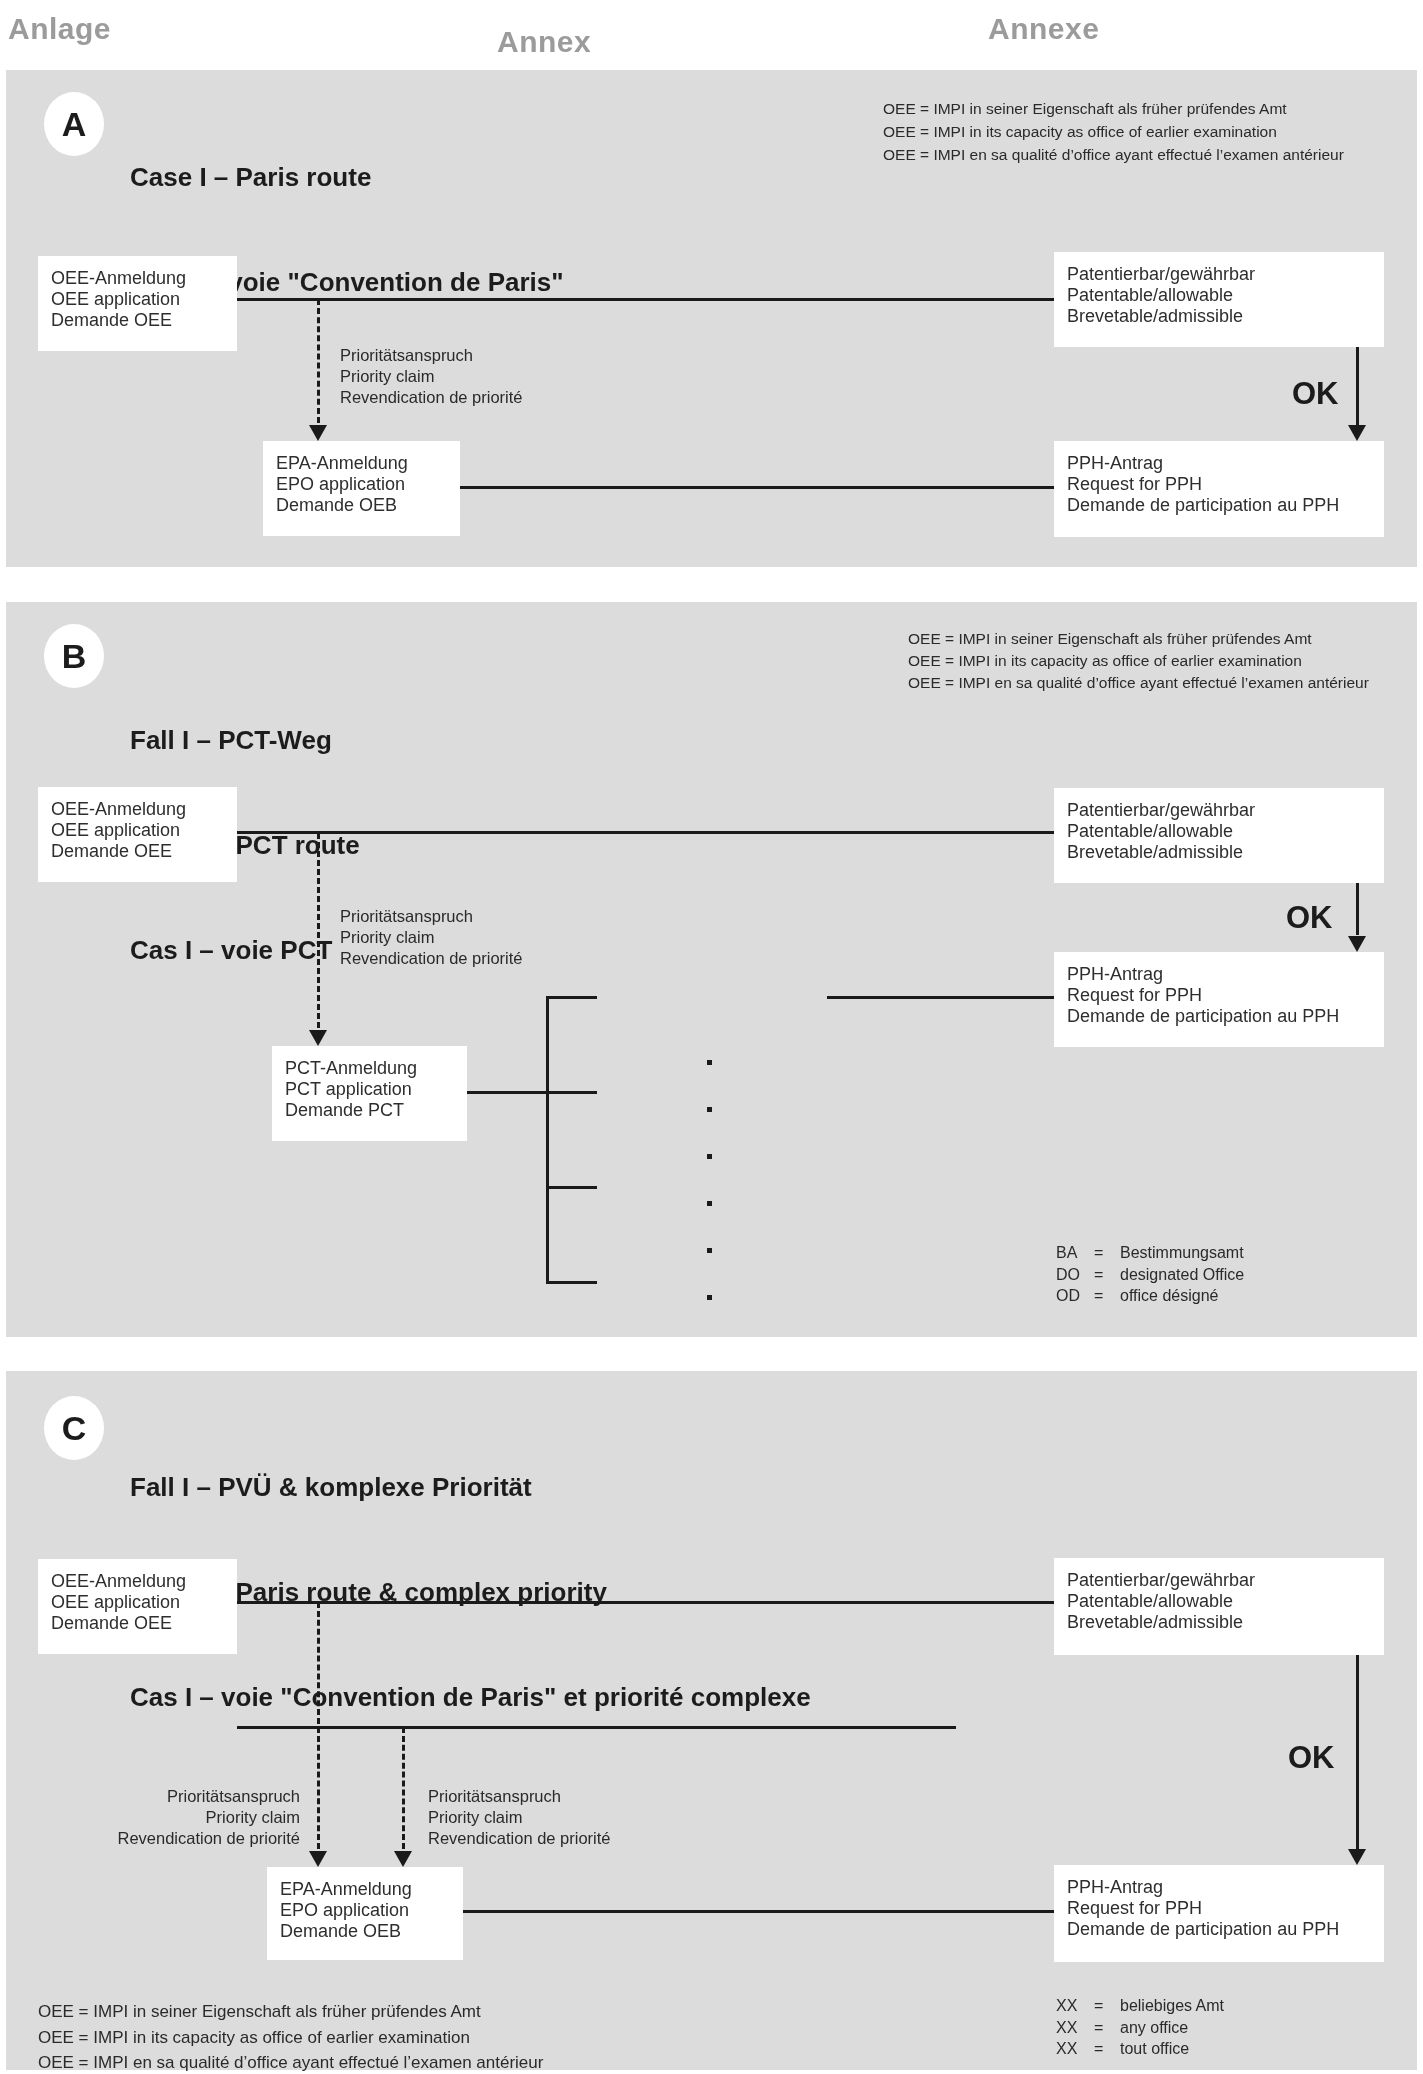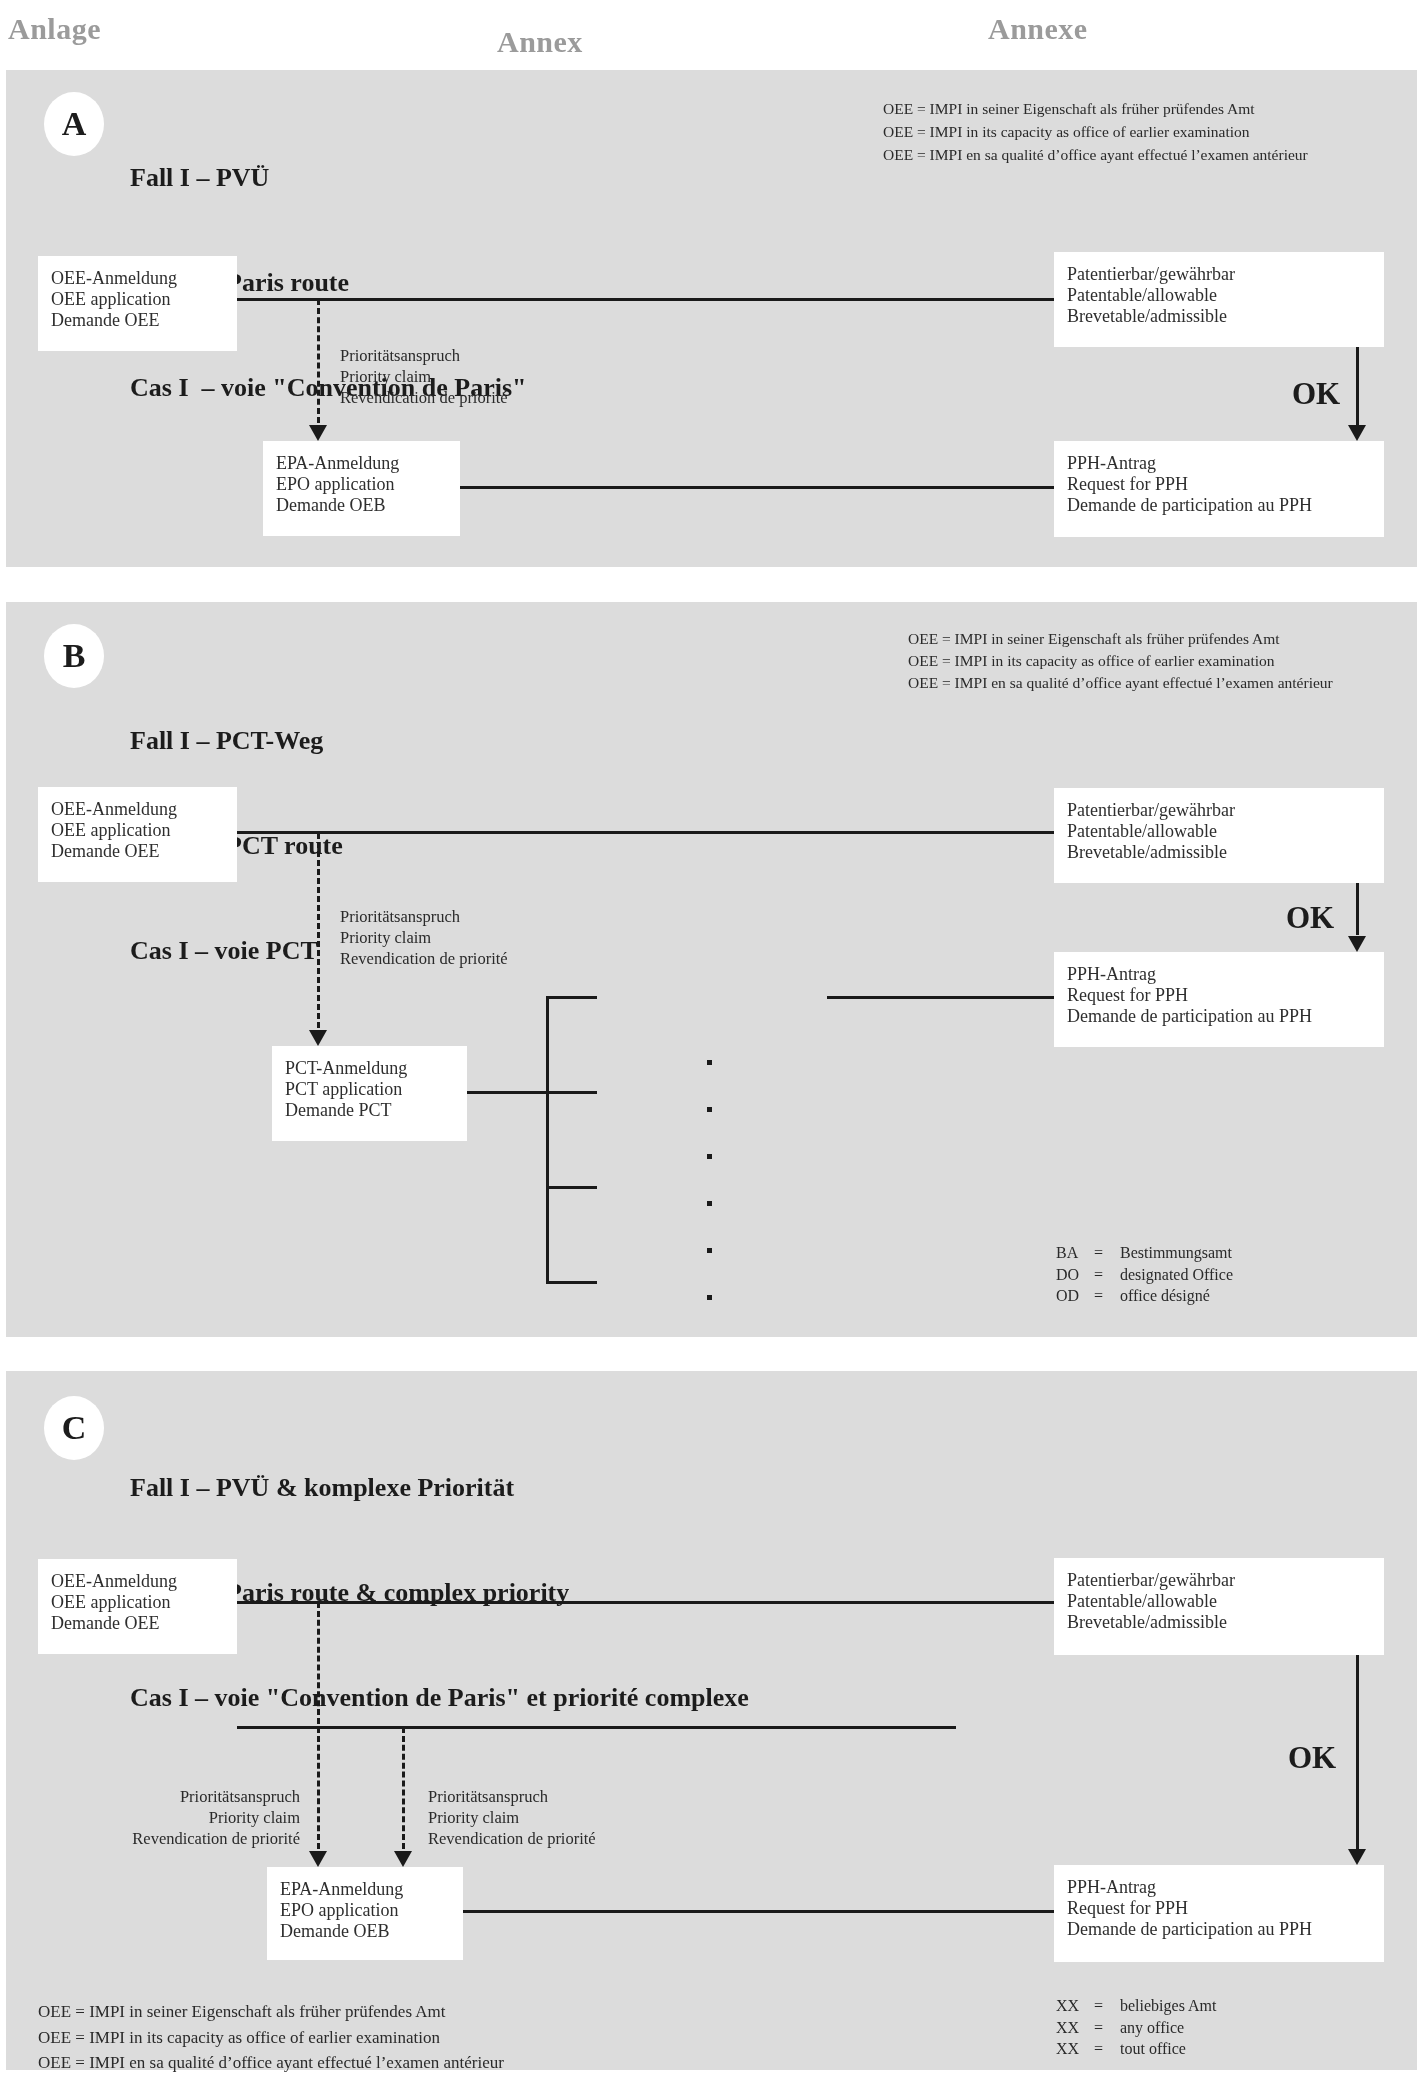--- a/index.html
+++ b/index.html
@@ -1,18 +1,18 @@
 <!DOCTYPE html>
 <html><head>
 <meta charset="utf-8">
 <style>
   html,body{margin:0;padding:0;background:#fff;}
   #page{
     position:relative;width:1423px;height:2074px;background:#fff;
-    font-family:Liberation Serif, serif;color:#222;overflow:hidden;
+    font-family:Liberation Sans, sans-serif;color:#222;overflow:hidden;
   }
   .hdr{position:absolute;top:12px;font-size:30px;font-weight:bold;color:#9b9b9b;letter-spacing:.5px;}
   .panel{position:absolute;left:6px;width:1411px;background:#dcdcdc;}
   .badge{
     position:absolute;width:60px;height:64px;background:#fff;border-radius:50%;
     display:flex;align-items:center;justify-content:center;
     font-size:34px;font-weight:bold;color:#1c1c1c;
   }
   .title{position:absolute;left:130px;font-size:26px;font-weight:bold;line-height:35px;color:#1c1c1c;white-space:pre;}
   .legend-sm{position:absolute;font-size:15.5px;line-height:23px;color:#2a2a2a;white-space:nowrap;}
@@ -46,21 +46,20 @@
   <div class="hdr" style="left:8px;">Anlage</div>
   <div class="hdr" style="left:497px;margin-top:13px;">Annex</div>
   <div class="hdr" style="left:988px;">Annexe</div>
 
   <div class="panel" style="top:70px;height:497px;"></div>
   <div class="panel" style="top:602px;height:735px;"></div>
   <div class="panel" style="top:1371px;height:699px;"></div>
 
   <div class="badge" style="left:44px;top:92px;">A</div>
   <div class="title" style="top:90px;">
-    <div>Fall I – PVÜ</div>
     <div>Case I – Paris route</div>
     <div>Cas I  – voie "Convention de Paris"</div>
   </div>
   <div class="legend-sm" style="left:883px;top:97px;">
     <div>OEE = IMPI in seiner Eigenschaft als früher prüfendes Amt</div>
     <div>OEE = IMPI in its capacity as office of earlier examination</div>
     <div>OEE = IMPI en sa qualité d’office ayant effectué l’examen antérieur</div>
   </div>
 
   <div class="box" style="left:38px;top:256px;width:199px;height:95px;">

